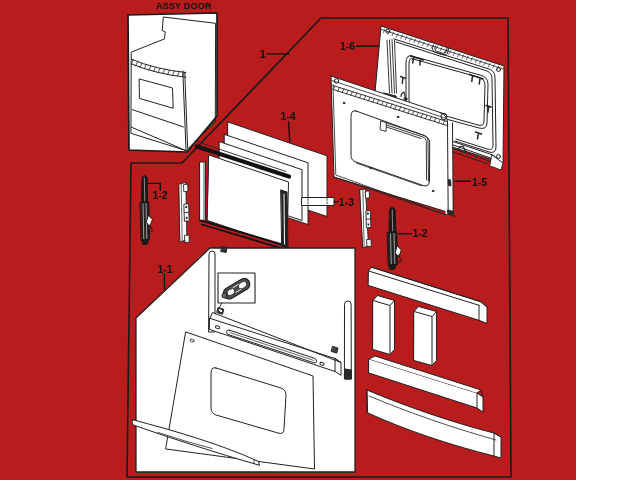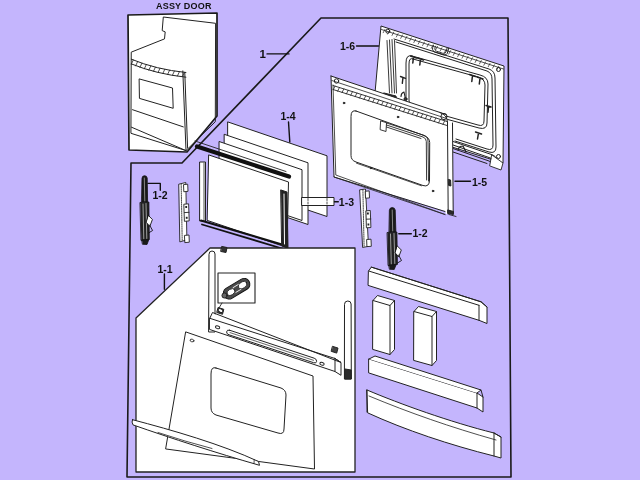--- a/index.html
+++ b/index.html
@@ -1,16 +1,16 @@
 <!DOCTYPE html>
 <html><head>
 <meta charset="utf-8">
 <style>
   html,body{margin:0;padding:0;background:#fff;}
-  #page{position:relative;width:640px;height:480px;background:#c4b5fd;overflow:hidden;}
+  #page{position:relative;width:576px;height:480px;background:#b91c1c;overflow:hidden;}
   svg{position:absolute;left:0;top:0;}
   .lbl{font-family:"Liberation Sans",sans-serif;font-weight:bold;fill:#111;}
 </style>
 </head>
 <body>
 <div id="page">
 <svg width="640" height="480" viewBox="0 0 640 480" fill="none" stroke-linecap="round" stroke-linejoin="round" style="filter:blur(0.35px)">
 
   <polygon points="321,18 508,18 511,477 127,477 131,163 182,163" stroke="#1a1a1a" stroke-width="1.6" fill="none"></polygon>
 

